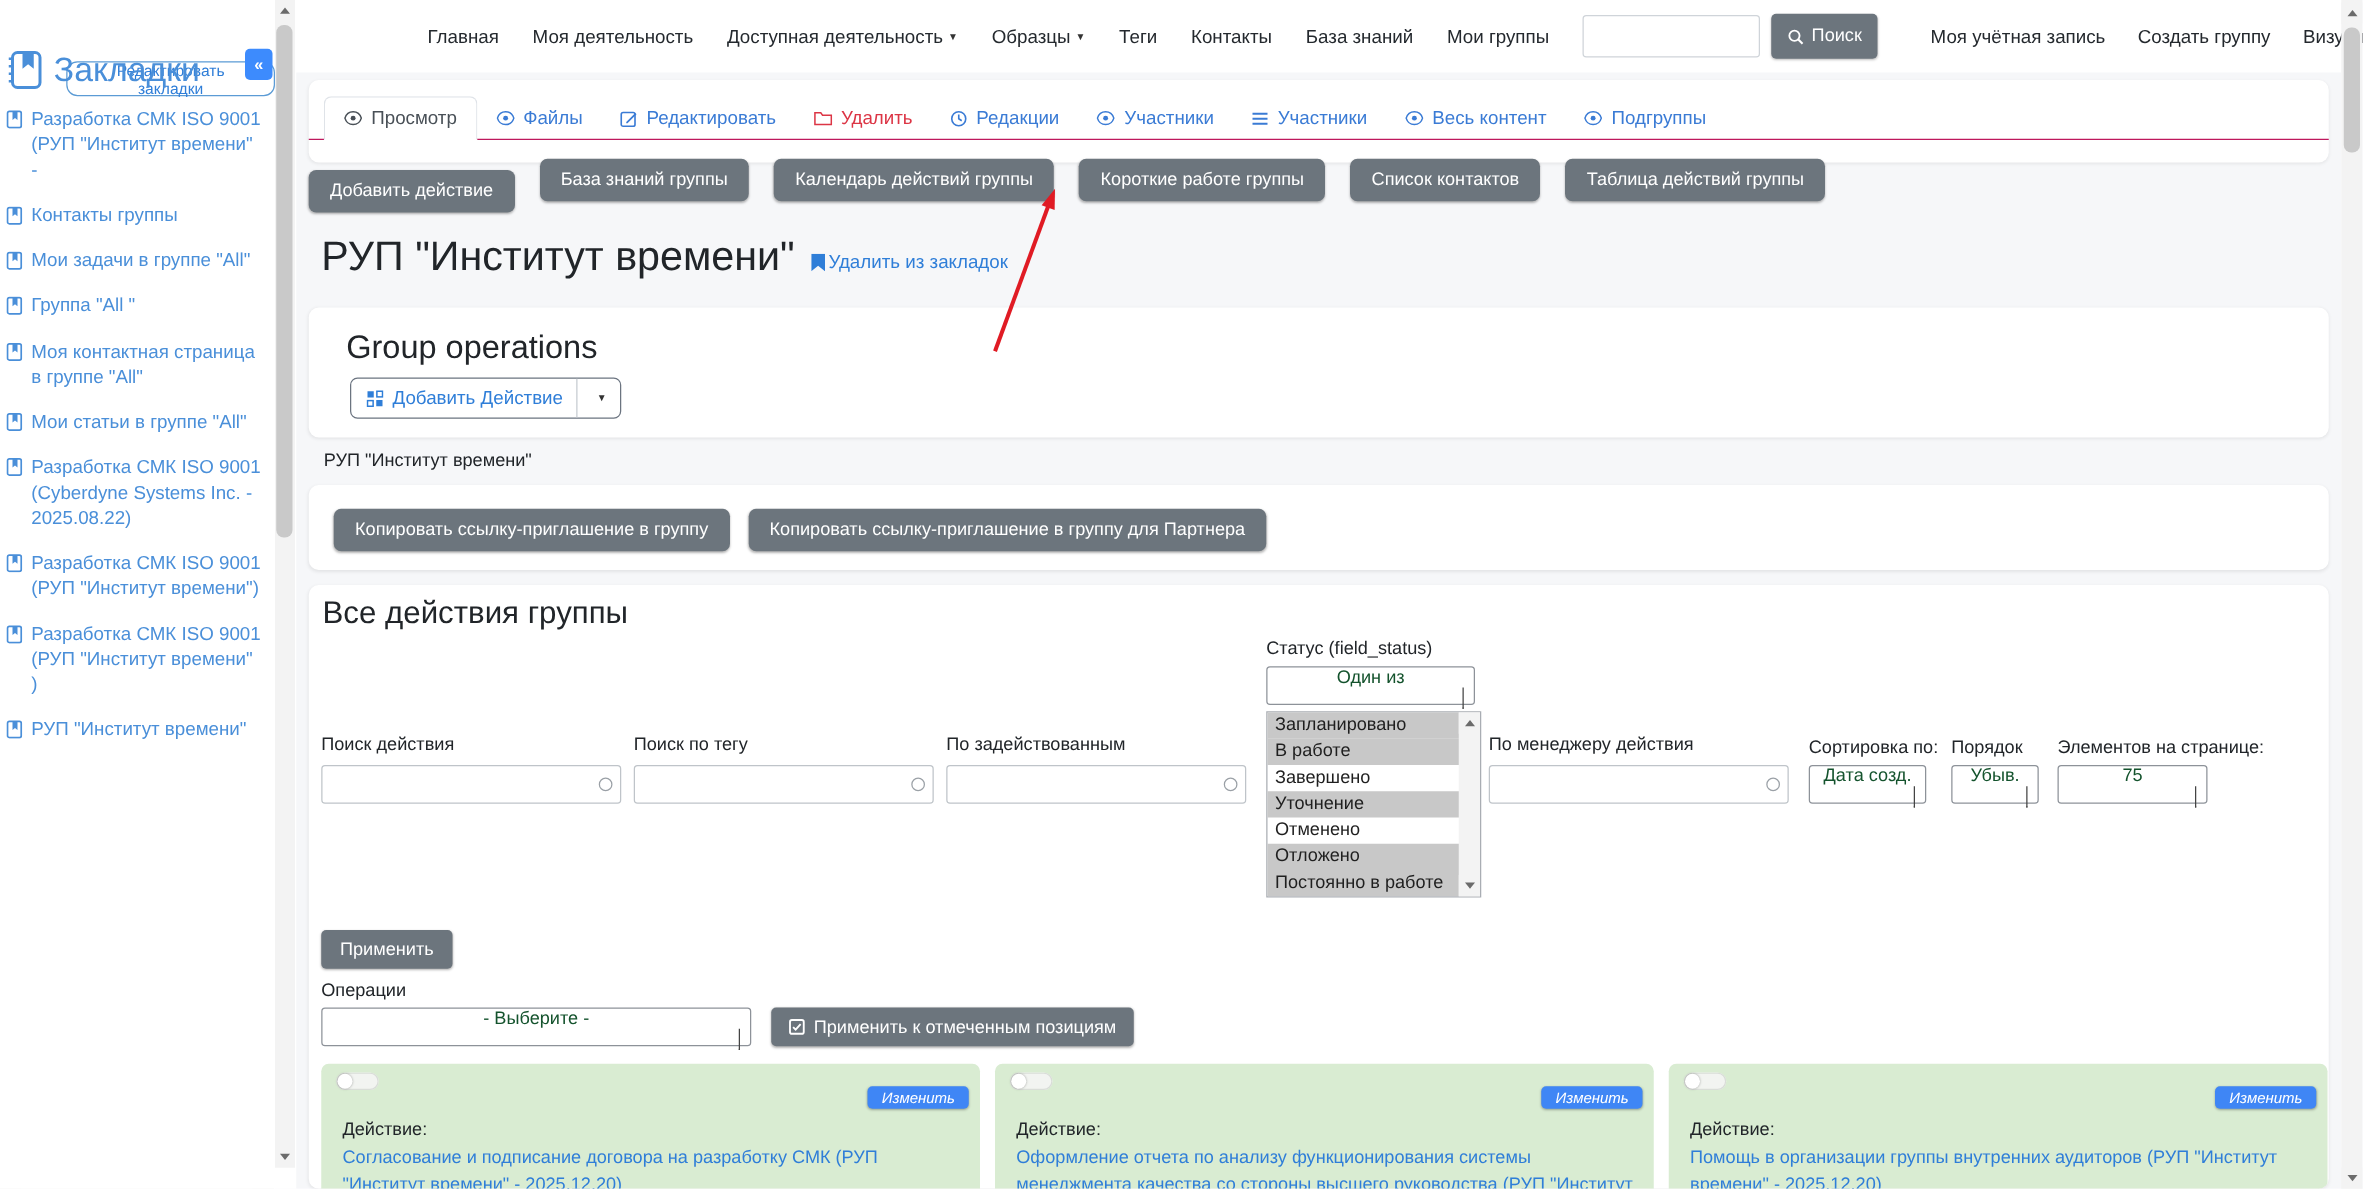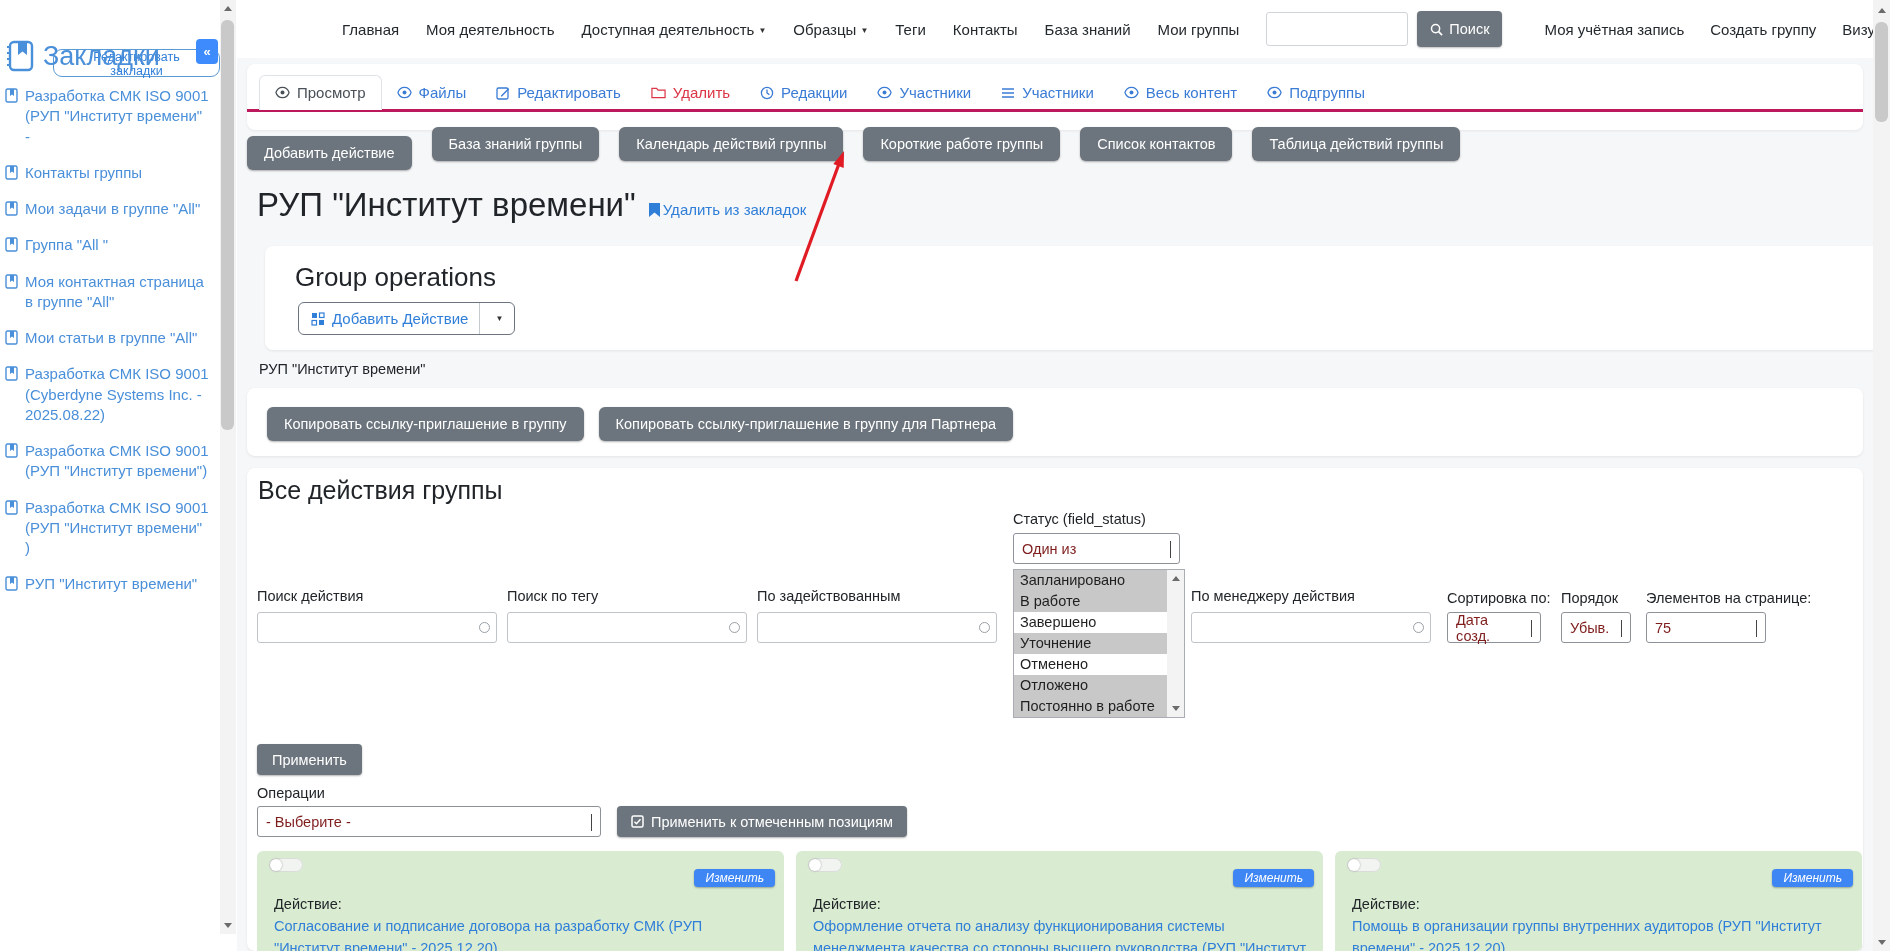--- a/index.html
+++ b/index.html
@@ -31,51 +31,51 @@
   #sb-title { font-size:27px; color:#4a8fd9; font-weight:400; }
   #sb-collapse { position:absolute; left:196px; top:39px; width:22px; height:25px; background:#3d8bfd; border:none; border-radius:4px; color:#fff; font-size:13px; font-weight:bold; cursor:pointer; line-height:1; }
   #sb-list { position:absolute; left:5px; top:86px; width:205px; }
   .sb-item { display:flex; gap:7px; margin-bottom:16px; color:#4a8fd9; font-size:15px; line-height:1.35; cursor:pointer; }
   .sb-item svg { flex:0 0 auto; margin-top:2px; }
 
   
   #main { position:absolute; left:237px; top:58px; width:1636px; height:893px; background:#f6f7f9; }
 
   #tab-panel { position:absolute; left:10px; top:6px; width:1616px; height:66px; background:#fff; border-radius:8px; box-shadow:0 1px 3px rgba(0,0,0,.07); }
-  #tabs { display:flex; align-items:flex-end; padding:11px 0 0 12px; height:48px; border-bottom:3px solid #be185d; }
+  #tabs { display:flex; align-items:flex-end; padding:11px 0 0 12px; height:48px; border-bottom:1px solid #be185d; }
   .tab { display:flex; align-items:center; gap:7px; padding:8px 15px; font-size:15px; color:#3a7bd5; white-space:nowrap; cursor:pointer; }
   .tab.danger { color:#dc3545; }
   .tab.active { background:#fff; border:1px solid #dfe3e8; border-bottom:1px solid #fff; border-radius:6px 6px 0 0; color:#495057; margin-bottom:-1px; }
 
   #group-buttons { position:absolute; left:10px; top:69px; display:flex; gap:20px; align-items:flex-start; }
   .gbtn { height:34px; background:#6c757d; color:#fff; border:none; border-radius:6px; font-size:14.5px; padding:0 17px; cursor:pointer; box-shadow:0 1px 2px rgba(0,0,0,.3); white-space:nowrap; }
   .gbtn.offset { margin-top:9px; }
 
   #title-row { position:absolute; left:20px; top:128px; display:flex; align-items:flex-end; gap:13px; }
   #page-title { font-size:33px; font-weight:400; color:#212529; }
   #remove-bookmark { display:flex; align-items:center; gap:3px; color:#2f7ed8; font-size:15px; margin-bottom:6px; cursor:pointer; }
 
   .card { position:absolute; background:#fff; border-radius:8px; box-shadow:0 1px 3px rgba(0,0,0,.08); }
-  #ops-card { left:28px; top:188px; width:1616px; height:104px; padding:16px 0 0 30px; }
+  #ops-card { left:10px; top:188px; width:1616px; height:104px; padding:16px 0 0 30px; }
   #ops-heading { font-size:26px; font-weight:500; color:#212529; }
   #add-action-btn { margin-top:9px; margin-left:3px; height:33px; background:#fff; border:1px solid #6b7480; border-radius:6px; display:inline-flex; align-items:center; padding:0 0 0 12px; cursor:pointer; }
   #add-action-btn .lbl { color:#2f7ed8; font-size:15px; margin-left:7px; }
   #add-action-btn .caret-seg { display:flex; align-items:center; justify-content:center; height:100%; padding:0 11px; margin-left:11px; border-left:1px solid #c6cbd1; color:#333; font-size:8px; }
 
   #group-caption { position:absolute; left:22px; top:303px; font-size:14.5px; color:#212529; }
 
   #copy-card { left:10px; top:330px; width:1616px; height:68px; padding:19px 0 0 20px; display:flex; gap:15px; }
 
   #filter-card { left:10px; top:410px; width:1616px; height:483px; overflow:hidden; }
   #filter-heading { position:absolute; left:11px; top:8px; font-size:25px; font-weight:500; color:#212529; }
 
   .fld-label { position:absolute; font-size:14.5px; color:#212529; white-space:nowrap; }
   .txt-input { position:absolute; height:31px; width:240px; border:1px solid #bfc4c9; border-radius:3px; background:#fff; font-size:14.5px; padding:0 24px 0 8px; }
   .input-clear { position:absolute; width:11px; height:11px; border:1.5px solid #9aa0a6; border-radius:50%; }
-  .sel-box { position:absolute; height:31px; border:1px solid #8d9299; border-radius:3px; background:#fff; font-size:14.5px; display:flex; align-items:center; padding:0 8px; color:#7f1d1d; cursor:pointer; }
+  .sel-box { position:absolute; height:31px; border:1px solid #8d9299; border-radius:3px; background:#fff; font-size:14.5px; display:flex; align-items:center; padding:0 8px; color:#14532d; cursor:pointer;flex-direction:column; }
   .sel-box .sel-caret { margin-left:auto; padding-left:8px; }
   .chev { width:8px; height:8px; border-right:1.6px solid #444; border-bottom:1.6px solid #444; transform:rotate(45deg) translateY(-2px); }
 
   #status-mode { left:766px; top:65px; width:167px; }
   #status-list { position:absolute; left:766px; top:101px; width:172px; height:149px; border:1px solid #a9adb3; background:#fff; }
   .opt { height:21px; line-height:21px; font-size:14.5px; padding-left:6px; color:#1f1f1f; white-space:nowrap; overflow:hidden; cursor:pointer; }
   .opt.sel { background:#c8c8c8; }
   #status-scroll { position:absolute; right:0; top:0; width:17px; height:147px; background:#f3f3f3; }
 
   #apply-btn { position:absolute; left:10px; top:276px; height:31px; background:#6c757d; color:#fff; border:none; border-radius:4px; font-size:14.5px; padding:0 15px; cursor:pointer; box-shadow:0 1px 2px rgba(0,0,0,.3); }

